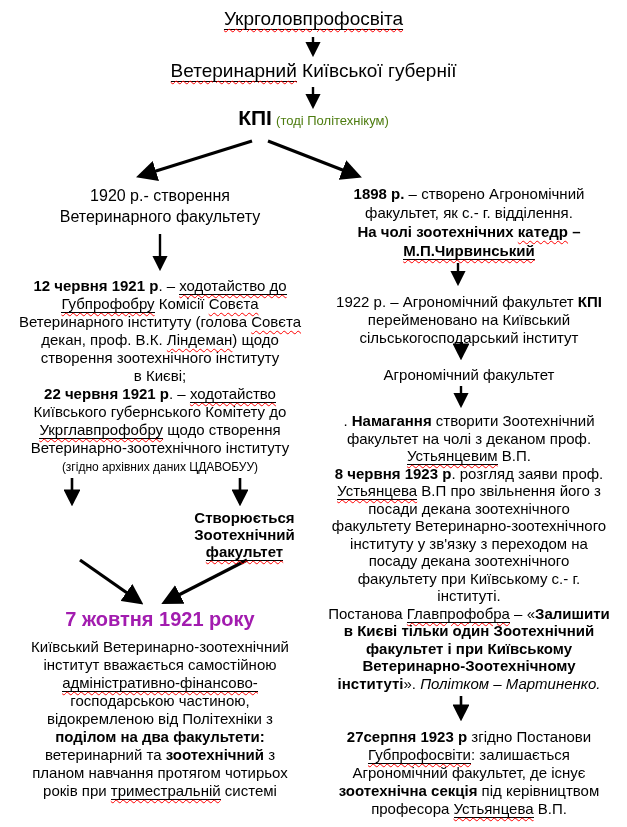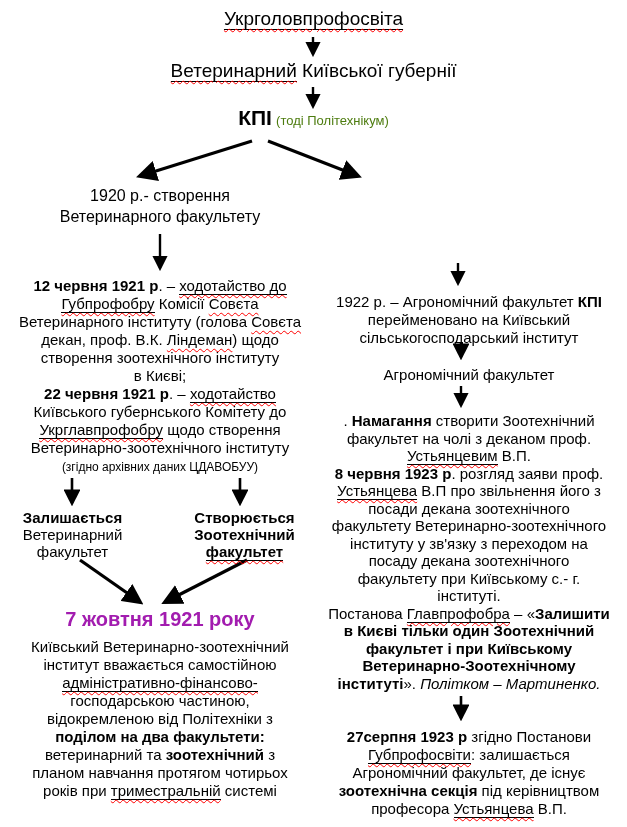--- a/index.html
+++ b/index.html
@@ -67,20 +67,24 @@
 
   <div class="node title" style="top:7px;left:0;width:627px;"><span class="u sq">Укрголовпрофосвіта</span></div>
 
   <div class="node title" style="top:59px;left:0;width:627px;"><span class="u sq">Ветеринарний</span><span> Київської губернії</span></div>
 
   <div class="node" style="top:106px;left:0;width:627px;line-height:24px;"><span class="xl">КПІ</span><span> </span><span class="dr">(тоді Політехнікум)</span></div>
 
   <div class="node" style="top:185px;left:5px;width:310px;font-size:16px;line-height:21px;"><span>1920 р.- створення
 Ветеринарного факультету</span></div>
 
+  <div class="node" style="top:184px;left:316px;width:306px;line-height:19px;"><span class="b">1898 р.</span><span> – створено Агрономічний
+факультет, як с.- г. відділення.
+</span><span class="b">На чолі зоотехнічних </span><span class="b sq">катедр</span><span class="b"> –
+</span><span class="b u sq">М.П.Чирвинський</span></div>
 
   <div class="node" style="top:277px;left:2px;width:316px;line-height:18px;"><span class="b">12 червня 1921 р</span><span>. – </span><span class="u sq">ходотайство до</span><span>
 </span><span class="u sq">Губпрофобру</span><span> Комісії </span><span class="sq">Совєта</span><span>
 Ветеринарного інституту (голова </span><span class="sq">Совєта</span><span>
 декан, проф. В.К. </span><span class="sq">Ліндеман</span><span>) щодо
 створення зоотехнічного інституту
 в Києві;
 </span><span class="b">22 червня 1921 р</span><span>. – </span><span class="u sq">ходотайство</span><span>
 Київського губернського Комітету до
 </span><span class="u sq">Укрглавпрофобру</span><span> щодо створення
@@ -103,23 +107,20 @@
 інституту у зв'язку з переходом на
 посаду декана зоотехнічного
 факультету при Київському с.- г.
 інституті.
 Постанова </span><span class="u sq">Главпрофобра</span><span> – «</span><span class="b">Залишити
 в Києві тільки один Зоотехнічний
 факультет і при Київському
 Ветеринарно-Зоотехнічному
 інституті</span><span>». </span><span class="i">Політком – Мартиненко.</span></div>
 
-  <div class="node" style="top:509px;left:10px;width:125px;line-height:17px;"><span class="b">Залишається</span><span>
-Ветеринарний
-факультет</span></div>
 
   <div class="node" style="top:509px;left:182px;width:125px;line-height:17px;"><span class="b">Створюється</span><span class="b">
 Зоотехнічний</span><span>
 </span><span class="b u sq">факультет</span></div>
 
   <div class="node red-title" style="top:606px;left:5px;width:310px;">7 жовтня 1921 року</div>
 
   <div class="node" style="top:638px;left:5px;width:310px;line-height:18px;"><span>Київський Ветеринарно-зоотехнічний
 інститут вважається самостійною
 </span><span class="u sq">адміністративно-фінансово-</span><span>

